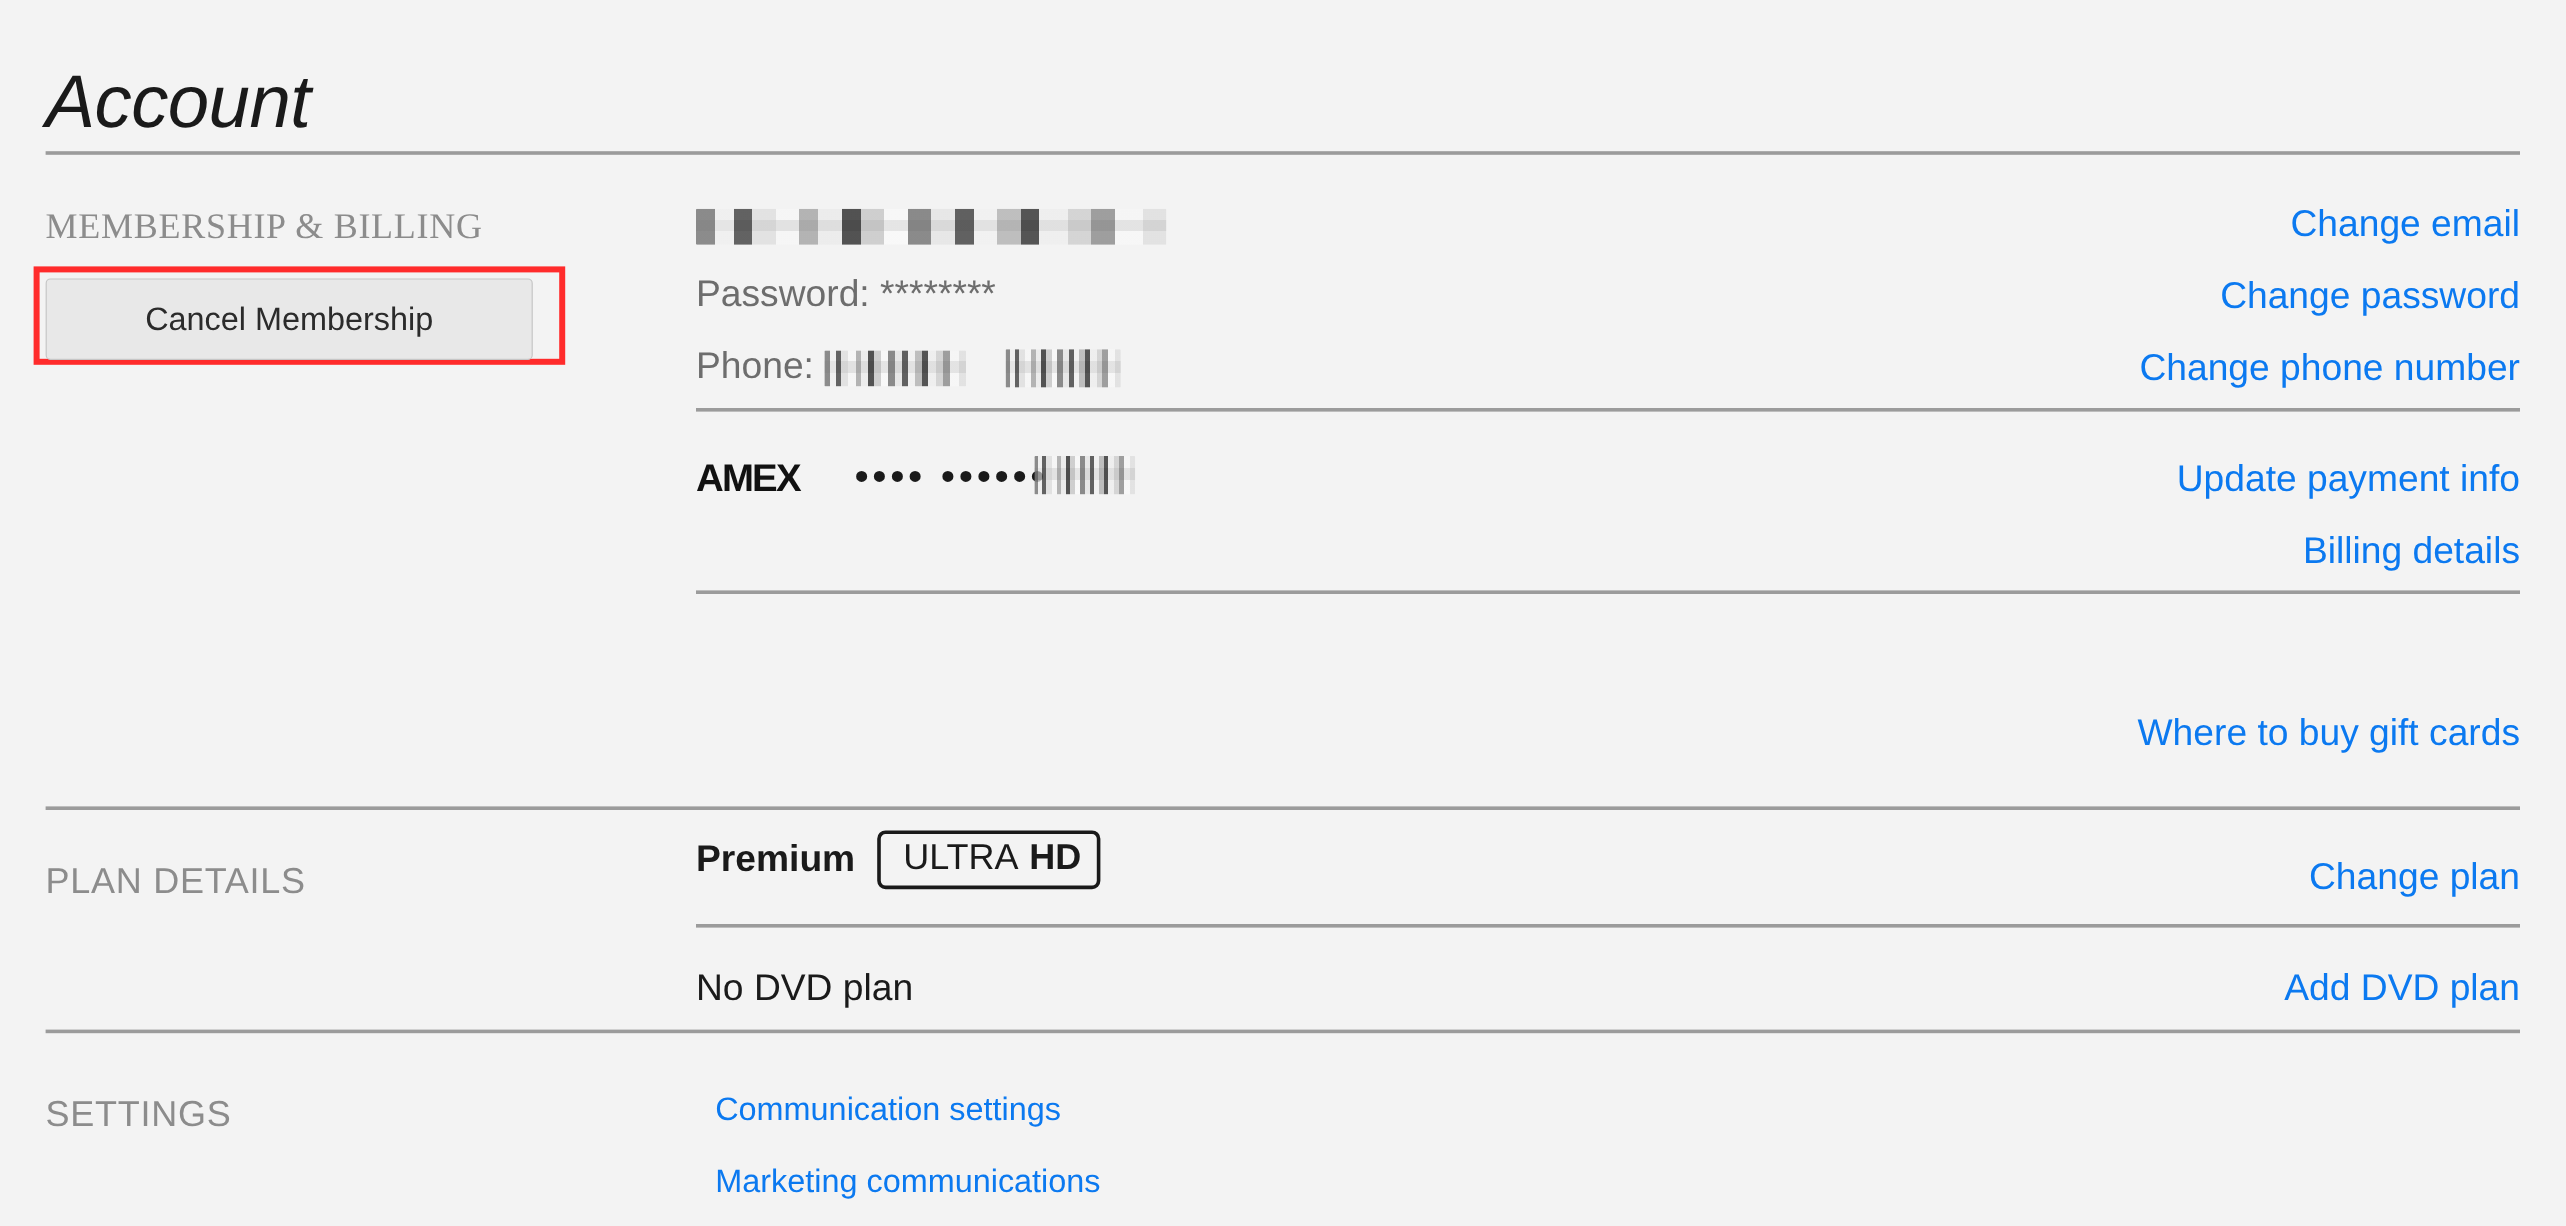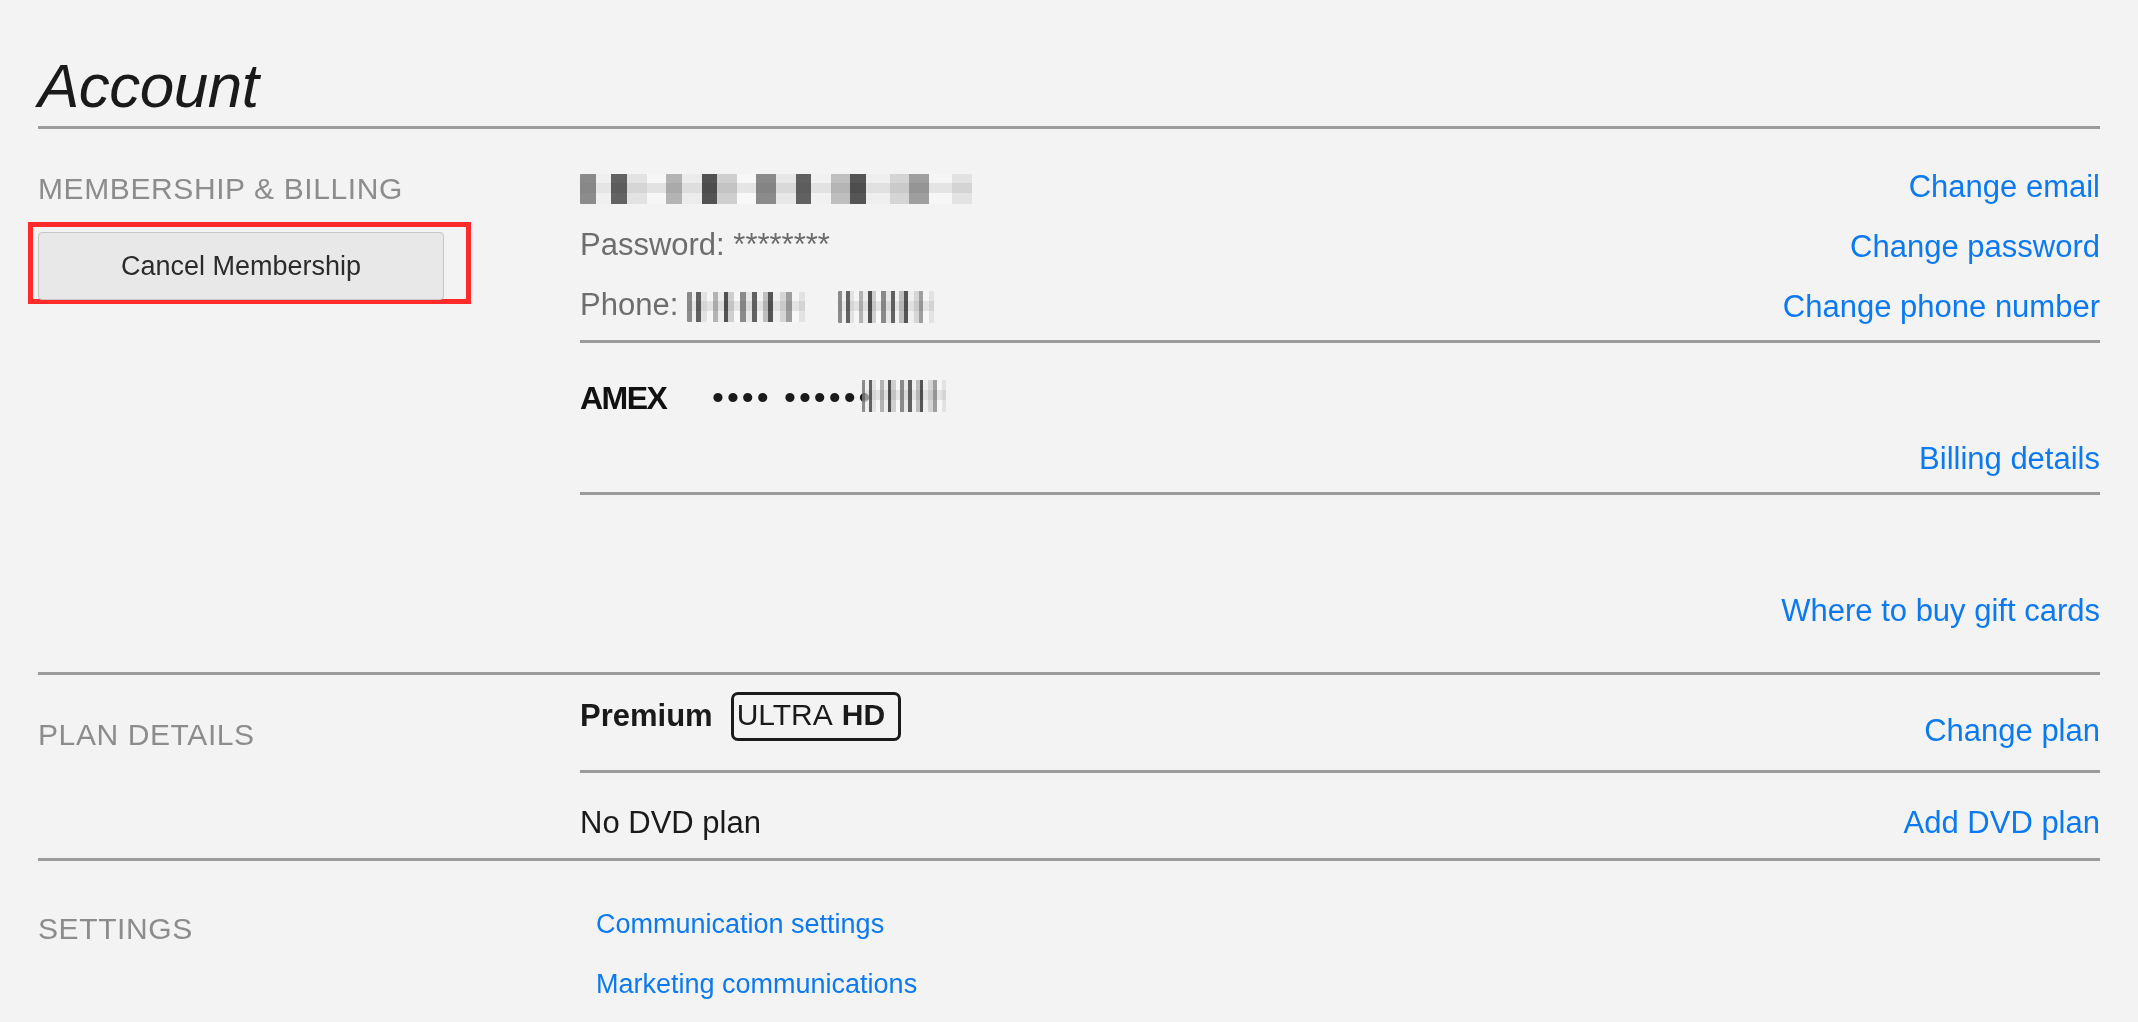--- a/index.html
+++ b/index.html
@@ -177,21 +177,21 @@
     font-size: 31px;
     font-weight: 700;
     color: #1a1a1a;
   }
   .ultra-badge {
     display: inline-flex;
     align-items: center;
     gap: 9px;
     border: 3px solid #1a1a1a;
     border-radius: 7px;
-    padding: 3px 13px 5px 3px;
+    padding: 3px 13px 5px 19px;
     font-size: 30px;
     line-height: 1.15;
     color: #1a1a1a;
   }
   .ultra-badge .u-ultra { font-weight: 400; letter-spacing: 0px; }
   .ultra-badge .u-hd    { font-weight: 700; letter-spacing: 0px; text-align: center; }
 
   
   .link {
     position: absolute;
@@ -219,21 +219,21 @@
 </style>
 </head>
 <body>
 
 <div class="page">
 
   <h1 class="page-title">Account</h1>
 
   <div class="rule-full" style="top:126px;"></div>
 
-  <div class="section-label" style="top:172px;">MEMBERSHIP &amp; BILLING</div>
+  <div class="section-label" style="top:172px;font-family:Liberation Serif, serif;">MEMBERSHIP &amp; BILLING</div>
 
   <div class="cancel-wrap">
     <button class="cancel-btn">Cancel Membership</button>
   </div>
 
   <div class="value" style="top:168px;">
     <span class="redacted email"></span>
   </div>
 
   <div class="value" style="top:226px;">
@@ -253,20 +253,21 @@
   <a class="link" style="top:288px;">Change phone number</a>
 
   <div class="rule-inner" style="top:340px;"></div>
 
   <div class="amex-logo" style="top:380px;">AMEX</div>
   <div class="card-dots" style="top:380px;">•••• ••••••</div>
   <div style="position:absolute; left:862px; top:380px;">
     <span class="redacted card"></span>
   </div>
 
+  <a class="link" style="top:380px;">Update payment info</a>
   <a class="link" style="top:440px;">Billing details</a>
 
   <div class="rule-inner" style="top:492px;"></div>
 
   <a class="link" style="top:592px;">Where to buy gift cards</a>
 
   <div class="rule-full" style="top:672px;"></div>
 
   <div class="section-label" style="top:718px;">PLAN DETAILS</div>
 

